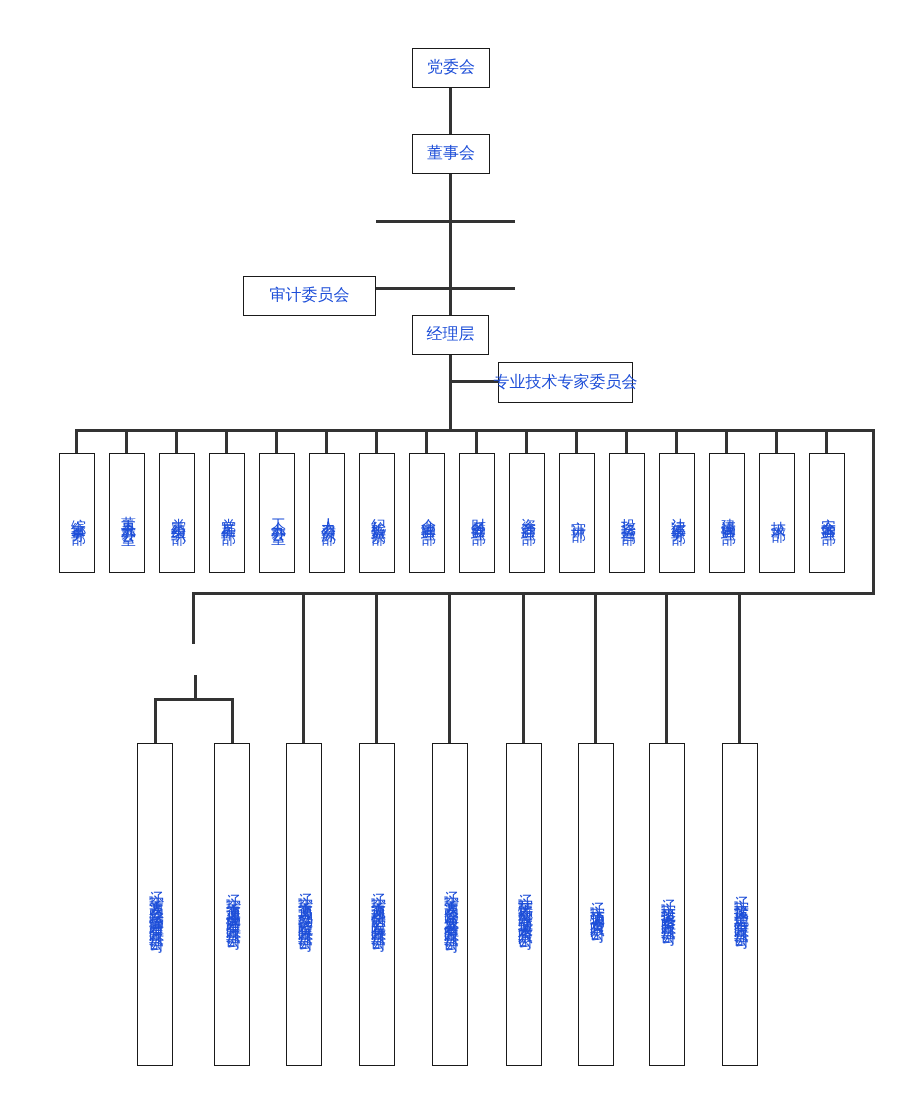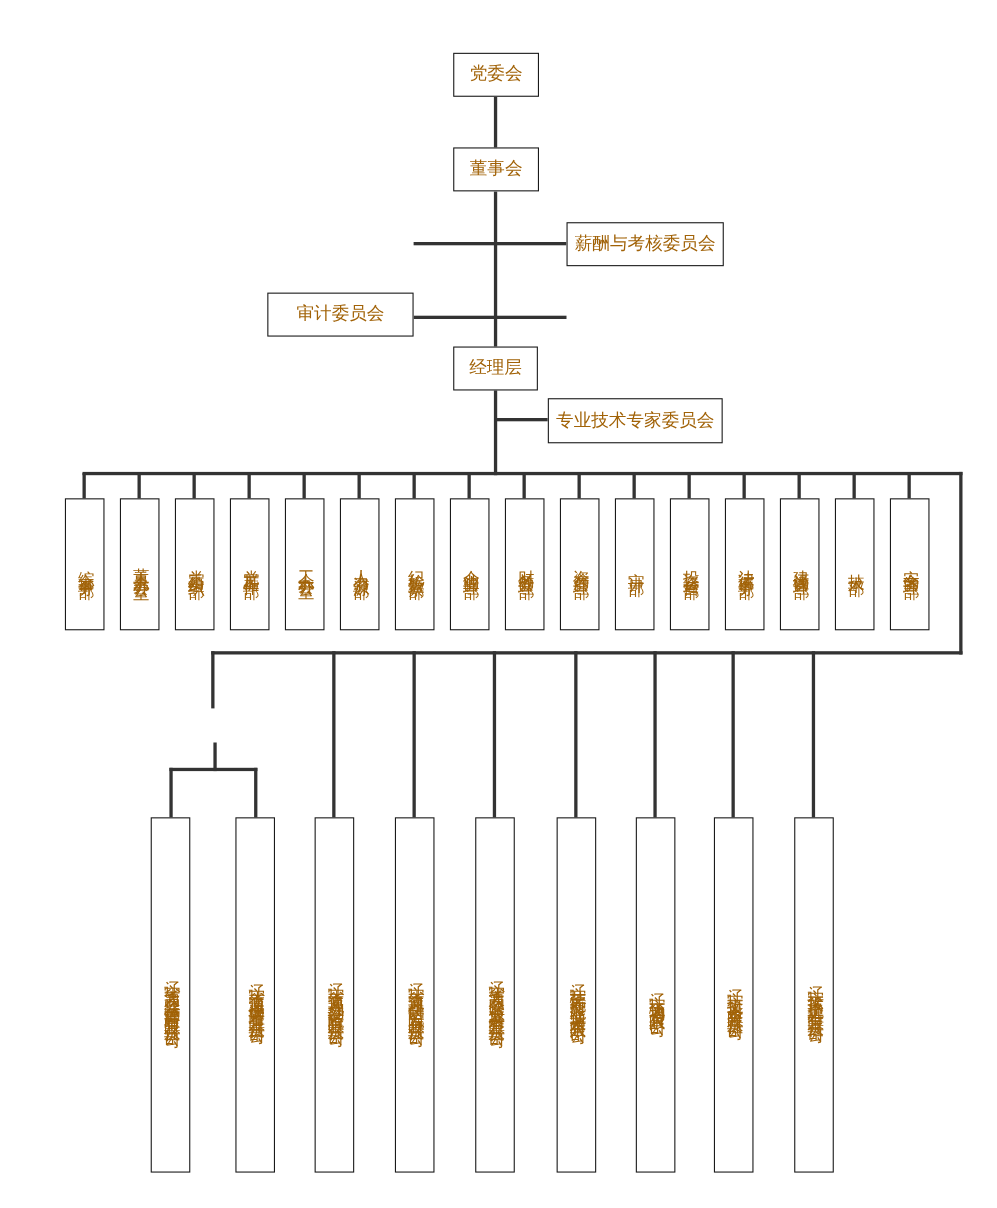--- a/index.html
+++ b/index.html
@@ -1,21 +1,21 @@
 <!DOCTYPE html>
 <html><head>
 <meta charset="utf-8">
 <style>
   html,body{margin:0;padding:0;background:#ffffff;}
   #stage{
     position:relative;
     width:906px;height:1098px;
     background:#ffffff;
     font-family:Liberation Mono, monospace;
-    color:#a16207;
+    color:#1d4ed8;
     overflow:hidden;
   }
   .box{
     position:absolute;
     background:#ffffff;
     border:1.5px solid #1a1a1a;
     display:flex;
     align-items:center;
     justify-content:center;
     font-size:16px;
@@ -78,25 +78,24 @@
   <div class="line v" style="left:375px;top:592px;height:152px;"></div>
   <div class="line v" style="left:448px;top:592px;height:152px;"></div>
   <div class="line v" style="left:522px;top:592px;height:152px;"></div>
   <div class="line v" style="left:594px;top:592px;height:152px;"></div>
   <div class="line v" style="left:665px;top:592px;height:152px;"></div>
   <div class="line v" style="left:738px;top:592px;height:152px;"></div>
 
   <div class="box" style="left:412px;top:48px;width:78px;height:40px;">党委会</div>
   <div class="box" style="left:412px;top:134px;width:78px;height:40px;">董事会</div>
 
-  <div class="box" style="left:515px;top:202px;width:143px;height:40px;">薪酬与考核委员会</div>
-  <div class="box" style="left:243px;top:266px;width:133px;height:40px;text-align:center;">审计委员会</div>
+  <div class="box" style="left:243px;top:276px;width:133px;height:40px;text-align:center;">审计委员会</div>
 
   <div class="box" style="left:412px;top:315px;width:77px;height:40px;">经理层</div>
-  <div class="box" style="left:498px;top:362px;width:159px;height:41px;">专业技术专家委员会</div>
+  <div class="box" style="left:498px;top:362px;width:135px;height:41px;">专业技术专家委员会</div>
 
   <div class="box vbox" style="left:59px;top:453px;width:36px;height:120px;">综合事务部</div>
   <div class="box vbox" style="left:109px;top:453px;width:36px;height:120px;">董事会办公室</div>
   <div class="box vbox" style="left:159px;top:453px;width:36px;height:120px;">党委组织部</div>
   <div class="box vbox" style="left:209px;top:453px;width:36px;height:120px;">党群工作部</div>
   <div class="box vbox" style="left:259px;top:453px;width:36px;height:120px;">工会办公室</div>
   <div class="box vbox" style="left:309px;top:453px;width:36px;height:120px;">人力资源部</div>
   <div class="box vbox" style="left:359px;top:453px;width:36px;height:120px;">纪检监察部</div>
   <div class="box vbox" style="left:409px;top:453px;width:36px;height:120px;">企业管理部</div>
   <div class="box vbox" style="left:459px;top:453px;width:36px;height:120px;">财务管理部</div>

